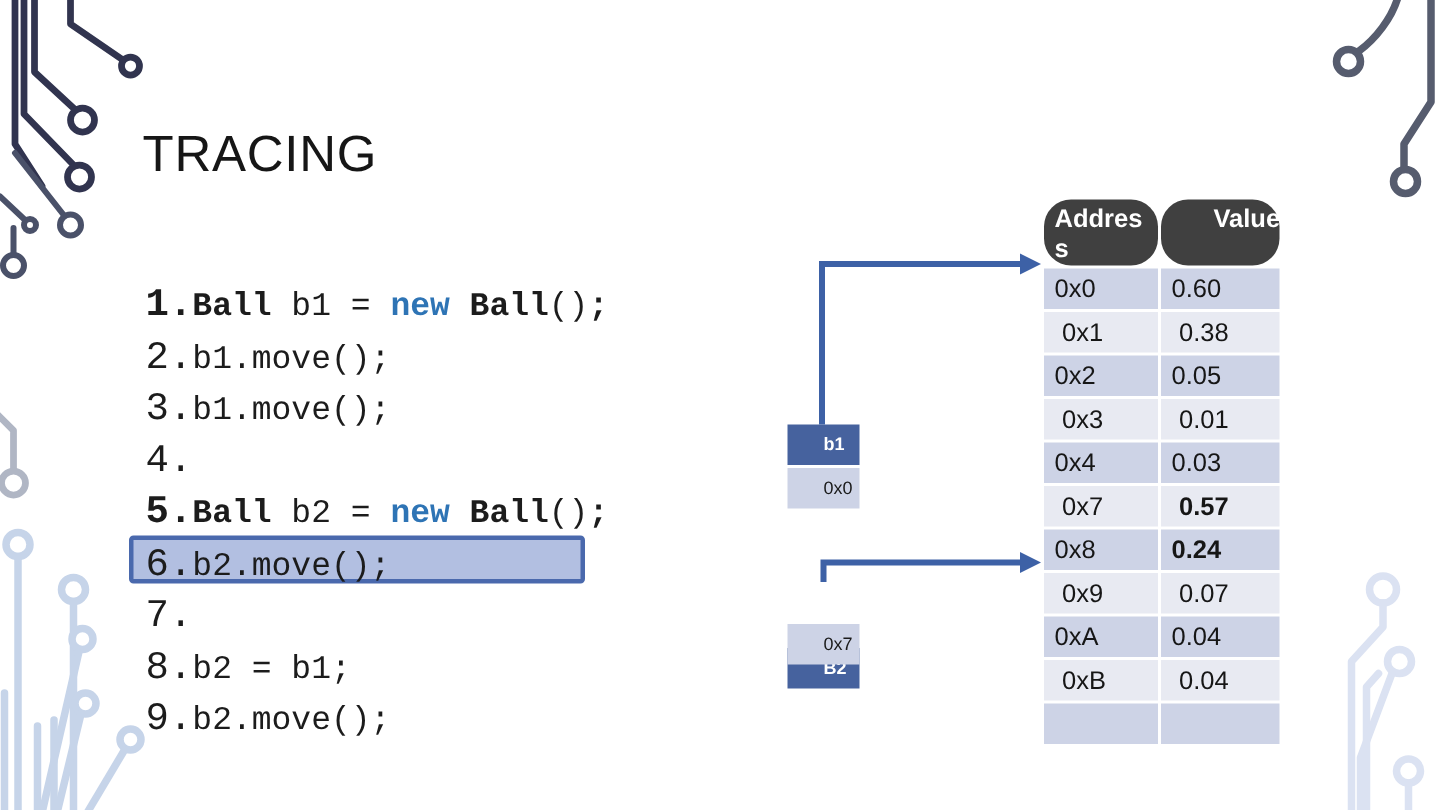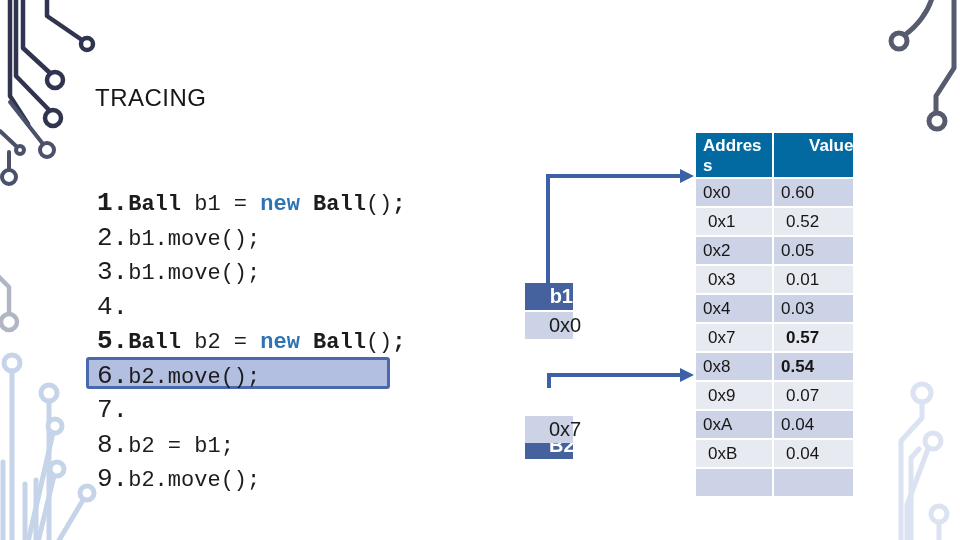--- a/index.html
+++ b/index.html
@@ -4,21 +4,21 @@
 <style>
   html,body { margin:0; padding:0; background:#fff; }
   .slide {
     position:relative; width:960px; height:540px; background:#ffffff;
     overflow:hidden; font-family:"Liberation Sans", sans-serif;
   }
   svg.deco, svg.arrows { position:absolute; left:0; top:0; pointer-events:none; }
 
   .title {
     position:absolute; left:95px; top:84px; margin:0;
-    font-size:24px; font-weight:400; letter-spacing:0.5px; color:#161616;
+    font-size:34px; font-weight:400; letter-spacing:0.5px; color:#161616;
   }
 
   
   .code {
     position:absolute; left:97px; top:186px;
     font-family:"Liberation Mono", monospace; font-size:22px; color:#1c1c1c;
   }
   .code-line { position:relative; z-index:0; height:34.5px; line-height:34.5px; white-space:pre; }
   .line-num { font-size:26px; }
   .line-num.b { font-weight:bold; }
@@ -26,34 +26,34 @@
   .seg-keyword { font-weight:bold; color:#2E74B5;margin-top:10px; }
   .code-line.highlighted::before {
     content:""; position:absolute; z-index:-1;
     left:-11px; top:-2px; width:298px; height:26px;
     background:#b2bfe1; border:3px solid #4a69ad; border-radius:3px;
   }
 
   
   .ptr-name, .ptr-addr {
     position:absolute; width:48px; height:27px; box-sizing:border-box;
-    padding-left:24px; font-size:20px; line-height:26px;text-align:right;
+    padding-left:24px; font-size:12px; line-height:26px;
   }
   .ptr-name { background:#46629E; color:#ffffff; font-weight:bold; }
   .ptr-addr { background:#CDD3E6; color:#1a1a1a; }
 
   
   .mem-table {
     position:absolute; left:694px; top:131px;
     border-collapse:separate; border-spacing:2px;
   }
   .mem-table th {
-    background:#0369a1; color:#ffffff; font-size:17px; font-weight:bold;
+    background:#404040; color:#ffffff; font-size:17px; font-weight:bold;
     text-align:left; vertical-align:top; height:44px; box-sizing:border-box;
-    padding:3px 0 0 7px; line-height:20px;
+    padding:3px 0 0 7px; line-height:20px;border-radius:18px;
   }
   .mem-table th .wrap { display:inline-block; width:60px; word-break:break-all; }
   .mem-table th.col-addr { width:76px; }
   .mem-table th.col-val  { width:58px;padding-left:35px; }
   .mem-table td {
     font-size:17px; color:#161616; height:27px; box-sizing:border-box;
     padding:0 0 0 7px; line-height:27px;
   }
   .mem-table tr.r-dark td { background:#CDD3E6; }
   .mem-table tr.r-light td { background:#E8EAF2;padding-left:12px; }
@@ -155,41 +155,41 @@
         </th>
       </tr>
     </thead>
     <tbody>
         <tr class="r-dark">
           <td>0x0</td>
           <td>0.60</td>
         </tr>
         <tr class="r-light">
           <td>0x1</td>
-          <td>0.52</td>
+          <td>0.38</td>
         </tr>
         <tr class="r-dark">
           <td>0x2</td>
           <td>0.05</td>
         </tr>
         <tr class="r-light">
           <td>0x3</td>
           <td>0.01</td>
         </tr>
         <tr class="r-dark">
           <td>0x4</td>
           <td>0.03</td>
         </tr>
         <tr class="r-light">
           <td>0x7</td>
           <td class="v-bold">0.57</td>
         </tr>
         <tr class="r-dark">
           <td>0x8</td>
-          <td class="v-bold">0.54</td>
+          <td class="v-bold">0.24</td>
         </tr>
         <tr class="r-light">
           <td>0x9</td>
           <td>0.07</td>
         </tr>
         <tr class="r-dark">
           <td>0xA</td>
           <td>0.04</td>
         </tr>
         <tr class="r-light">

